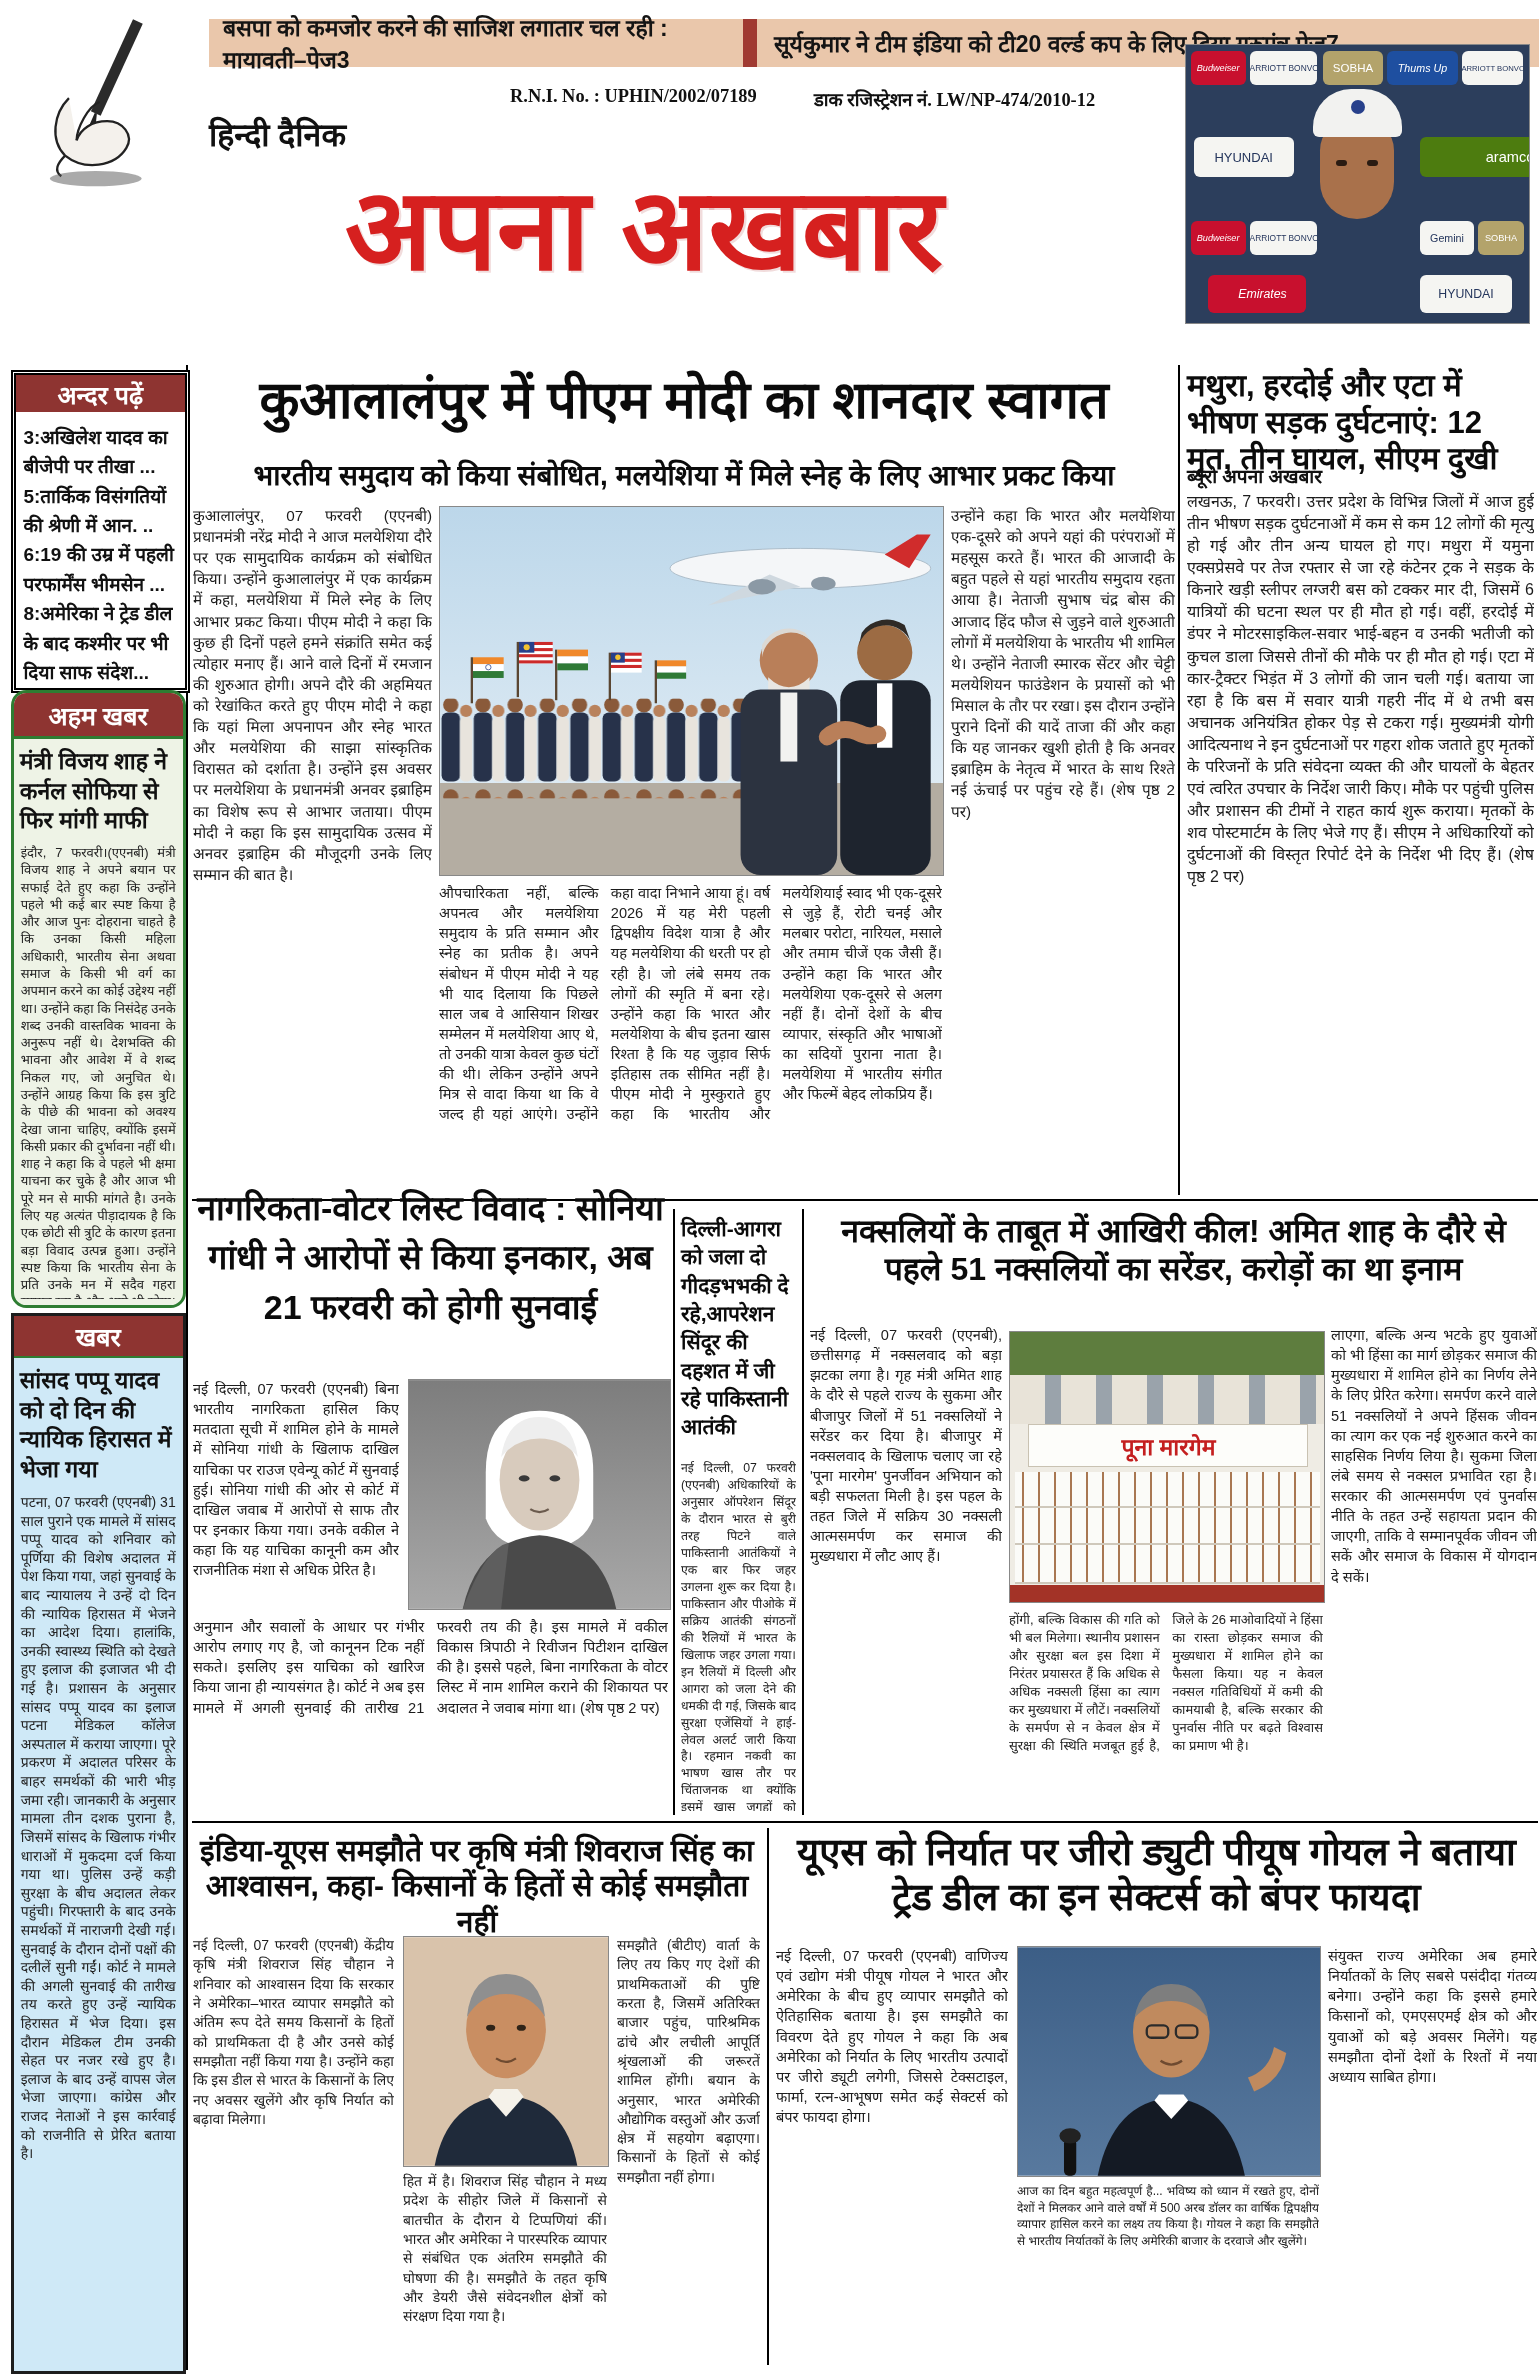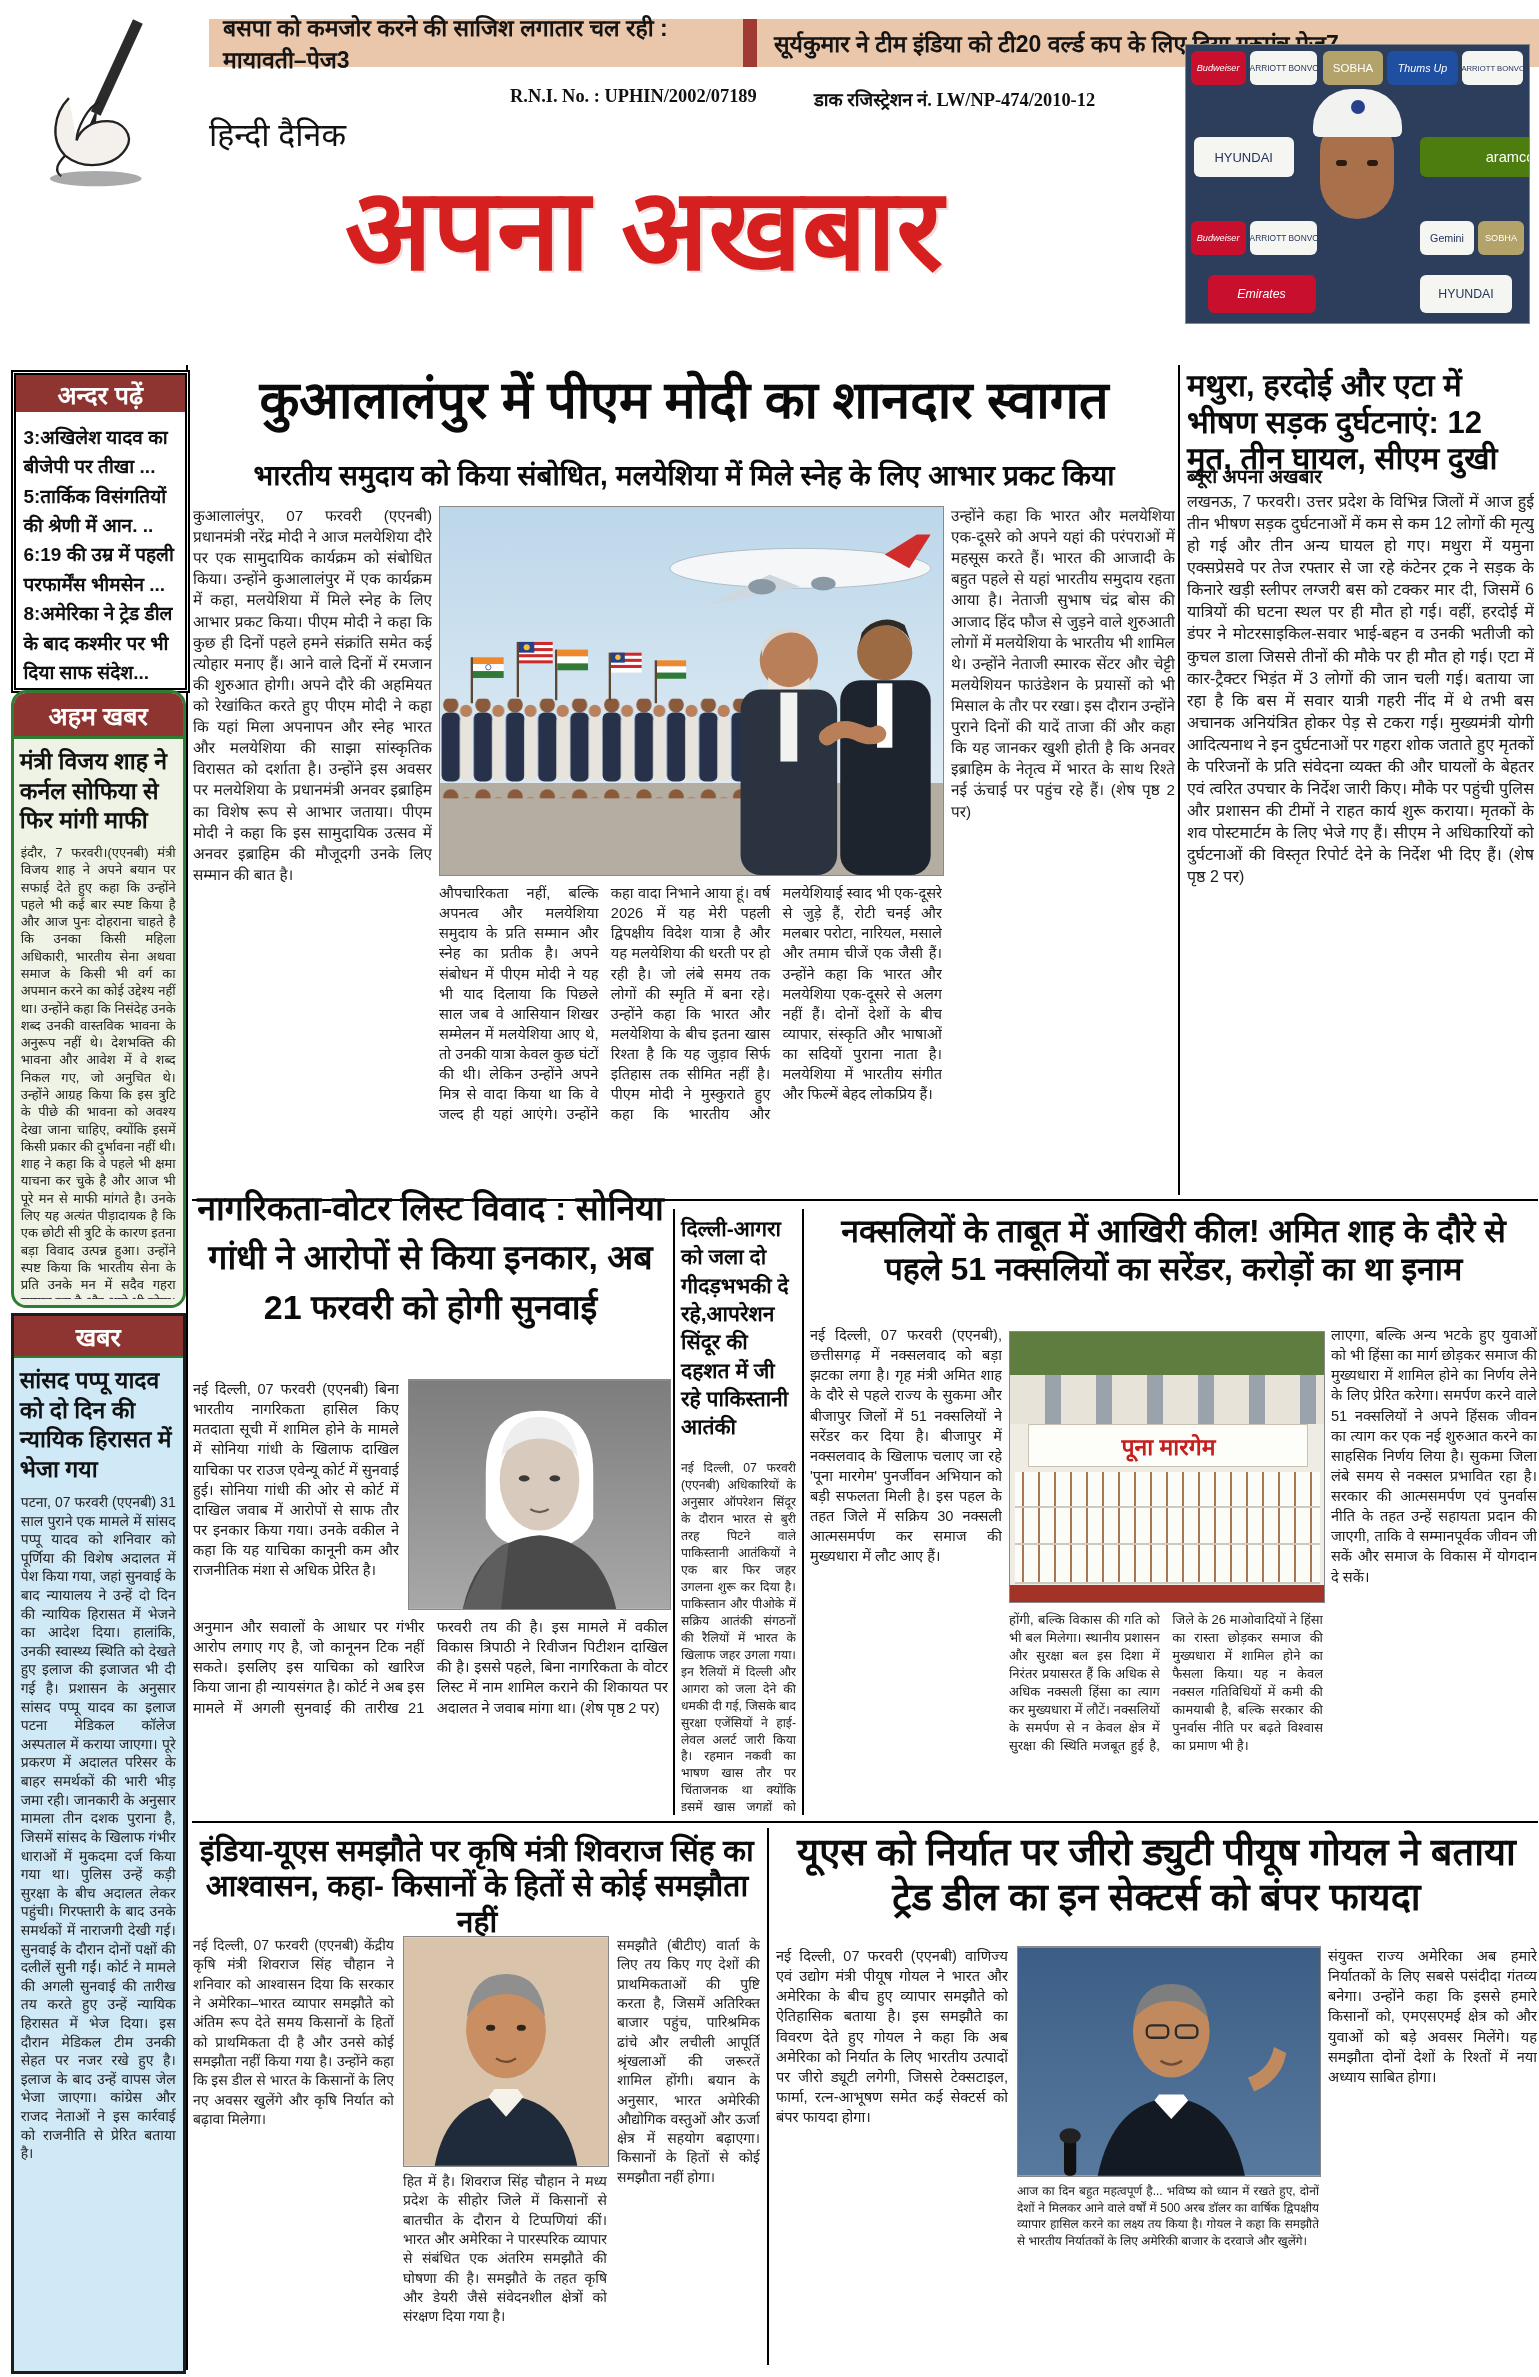--- a/index.html
+++ b/index.html
@@ -2,21 +2,21 @@
 <html style="font-size:12.3px"><head>
 <meta charset="utf-8">
 <style>
   html,body{margin:0;padding:0;background:#e9e9e9;}
   .page{position:relative;width:1540px;height:2377px;background:#ffffff;overflow:hidden;
         font-family:"Liberation Sans","DejaVu Sans",sans-serif;color:#111;}
   .abs{position:absolute;}
   .banner{background:#eac7ab;color:#141414;font-weight:bold;font-size:23px;
           display:flex;align-items:center;padding:0 14px;letter-spacing:0;}
   .rniline{font-weight:bold;font-size:18.4px;font-family:"Liberation Serif","DejaVu Serif",serif;}
-  .daily{font-weight:normal;font-size:32px;}
+  .daily{font-weight:bold;font-size:32px;}
   .masthead{color:#d6201f;font-weight:800;font-size:114px;text-align:center;line-height:1.1;
             text-shadow:2.3px 2.3px 0 rgba(160,20,20,.15);white-space:nowrap;}
   .datebar{background:#8e3431;color:#fff;display:flex;align-items:center;font-weight:bold;font-size:20px;}
   .datebar .c{position:absolute;left:0;right:0;text-align:center;font-family:"Liberation Serif","DejaVu Serif",serif;font-size:23px;}
   .datebar .l{position:absolute;left:14px;}
   .datebar .r{position:absolute;right:14px;}
   .rule-v{background:#000;width:1.5px;}
   .rule-h{background:#000;height:1.5px;}
   .headline{font-weight:bold;color:#0b0b0b;line-height:1.18;}
   .center{text-align:center;}
@@ -82,21 +82,21 @@
     <div class="chip w" style="left:64px;top:6.1px;width:67px;height:34px;font-size:8.4px;">MARRIOTT BONVOY</div>
     <div class="chip tan" style="left:137px;top:6.1px;width:60px;height:34px;font-size:11.5px;">SOBHA</div>
     <div class="chip blue" style="left:201px;top:6.1px;width:71px;height:34px;font-size:10.7px;">Thums Up</div>
     <div class="chip w" style="left:276px;top:6.1px;width:61px;height:34px;font-size:7.7px;">MARRIOTT BONVOY</div>
     <div class="chip w" style="left:7.7px;top:92px;width:100px;height:40px;font-size:13px;">HYUNDAI</div>
     <div class="chip green" style="left:234px;top:92px;width:100px;height:40px;font-size:14.6px;">aramco</div>
     <div class="chip red" style="left:4.6px;top:176px;width:55px;height:34px;font-size:9.2px;">Budweiser</div>
     <div class="chip w" style="left:64px;top:176px;width:67px;height:34px;font-size:8.4px;">MARRIOTT BONVOY</div>
     <div class="chip w" style="left:234px;top:176px;width:54px;height:34px;font-size:10.7px;">Gemini</div>
     <div class="chip tan" style="left:292px;top:176px;width:46px;height:34px;font-size:9.2px;">SOBHA</div>
-    <div class="chip red" style="left:21.5px;top:230px;width:108px;height:38px;font-size:12.3px;">Emirates</div>
+    <div class="chip red" style="left:21.5px;top:230px;width:86px;height:38px;font-size:12.3px;padding-left:12px;">Emirates</div>
     <div class="chip w" style="left:234px;top:230px;width:92px;height:38px;font-size:12.3px;">HYUNDAI</div>
 
     <div class="abs" style="left:134px;top:74px;width:74px;height:100px;background:#a9714b;border-radius:32px 32px 38px 38px;"></div>
     <div class="abs" style="left:127px;top:44px;width:89px;height:48px;background:#f2f2f0;border-radius:38px 38px 6.1px 6.1px;"></div>
     <div class="abs" style="left:165px;top:55px;width:14px;height:14px;background:#27408b;border-radius:50%;"></div>
     <div class="abs" style="left:150px;top:115px;width:10.7px;height:6.1px;background:#2a1b12;border-radius:3.1px;"></div>
     <div class="abs" style="left:181px;top:115px;width:10.7px;height:6.1px;background:#2a1b12;border-radius:3.1px;"></div>
   </div>
 
 

